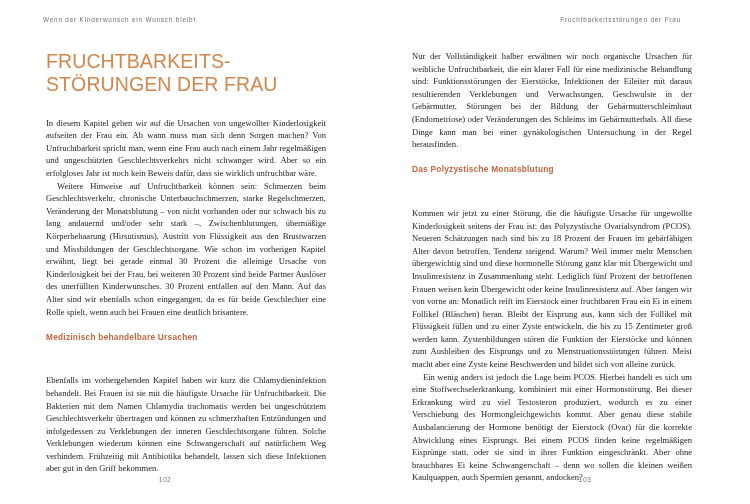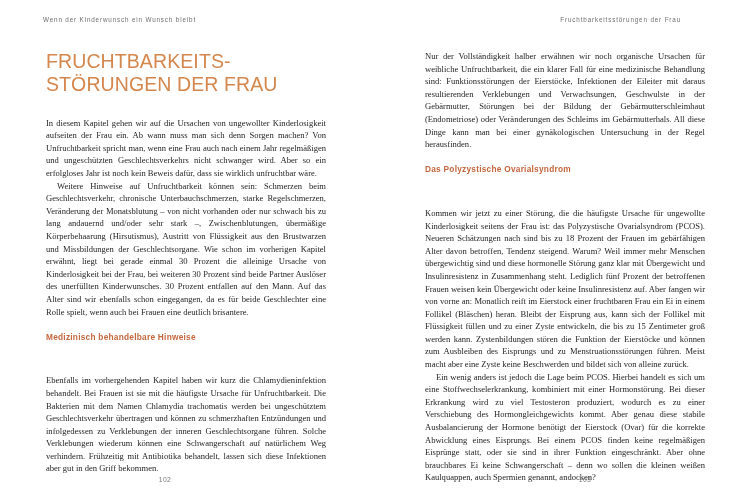--- a/index.html
+++ b/index.html
@@ -34,21 +34,21 @@
   .runhead-left  { left: 43px; }
   .runhead-right { right: 47px; text-align: right; }
 
   
   .col {
     position: absolute;
     top: 50px;
     width: 280px;
   }
   .col-left  { left: 46px; }
-  .col-right { left: 425px; }
+  .col-right { left: 412px; }
 
   .chapter-title {
     font-family: "Liberation Sans", sans-serif;
     font-size: 19.5px;
     line-height: 1.17;
     font-weight: 400;
     color: #d4864c;
     letter-spacing: 0.1px;
     margin: 0 0 21px 0;
     text-transform: uppercase;
@@ -100,30 +100,30 @@
   <div class="runhead runhead-right">Fruchtbarkeitsstörungen der Frau</div>
 
   <div class="col col-left">
 
     <h1 class="chapter-title">Fruchtbarkeits-<br>störungen der Frau</h1>
 
     <p class="body spacer-first">In diesem Kapitel gehen wir auf die Ursachen von ungewollter Kin­derlosigkeit aufseiten der Frau ein. Ab wann muss man sich denn Sor­gen machen? Von Unfruchtbarkeit spricht man, wenn eine Frau auch nach einem Jahr regelmäßigen und ungeschützten Geschlechtsver­kehrs nicht schwanger wird. Aber so ein erfolgloses Jahr ist noch kein Beweis dafür, dass sie wirklich unfruchtbar wäre.</p>
 
     <p class="body">Weitere Hinweise auf Unfruchtbarkeit können sein: Schmerzen beim Geschlechtsverkehr, chronische Unterbauchschmerzen, starke Regelschmerzen, Veränderung der Monatsblutung – von nicht vorhan­den oder nur schwach bis zu lang andauernd und/oder sehr stark –, Zwischenblutungen, übermäßige Körperbehaarung (Hirsutismus), Austritt von Flüssigkeit aus den Brustwarzen und Missbildungen der Geschlechtsorgane. Wie schon im vorherigen Kapitel erwähnt, liegt bei gerade einmal 30 Prozent die alleinige Ursache von Kinderlosigkeit bei der Frau, bei weiteren 30 Prozent sind beide Partner Auslöser des un­erfüllten Kinderwunsches. 30 Prozent entfallen auf den Mann. Auf das Alter sind wir ebenfalls schon eingegangen, da es für beide Geschlech­ter eine Rolle spielt, wenn auch bei Frauen eine deutlich brisantere.</p>
 
-    <h3 class="sub">Medizinisch behandelbare Hinweise</h3>
+    <h3 class="sub">Medizinisch behandelbare Ursachen</h3>
 
     <p class="body">Ebenfalls im vorhergehenden Kapitel haben wir kurz die Chlamydien­infektion behandelt. Bei Frauen ist sie mit die häufigste Ursache für Unfruchtbarkeit. Die Bakterien mit dem Namen Chlamydia tracho­matis werden bei ungeschütztem Geschlechtsverkehr übertragen und können zu schmerzhaften Entzündungen und infolgedessen zu Ver­klebungen der inneren Geschlechtsorgane führen. Solche Verklebun­gen wiederum können eine Schwangerschaft auf natürlichem Weg verhindern. Frühzeitig mit Antibiotika behandelt, lassen sich diese In­fektionen aber gut in den Griff bekommen.</p>
   </div>
 
   <div class="col col-right">
 
     <p class="body spacer-first">Nur der Vollständigkeit halber erwähnen wir noch organische Ur­sachen für weibliche Unfruchtbarkeit, die ein klarer Fall für eine me­dizinische Behandlung sind: Funktionsstörungen der Eierstöcke, In­fektionen der Eileiter mit daraus resultierenden Verklebungen und Verwachsungen, Geschwulste in der Gebärmutter, Störungen bei der Bildung der Gebärmutterschleimhaut (Endometriose) oder Verände­rungen des Schleims im Gebärmutterhals. All diese Dinge kann man bei einer gynäkologischen Untersuchung in der Regel herausfinden.</p>
 
-    <h3 class="sub">Das Polyzystische Ovarialsyndrom</h3>
+    <h3 class="sub">Das Polyzystische Monatsblutung</h3>
 
     <p class="body">Kommen wir jetzt zu einer Störung, die die häufigste Ursache für un­gewollte Kinderlosigkeit seitens der Frau ist: das Polyzystische Ovari­alsyndrom (PCOS). Neueren Schätzungen nach sind bis zu 18 Prozent der Frauen im gebärfähigen Alter davon betroffen, Tendenz steigend. Warum? Weil immer mehr Menschen übergewichtig sind und diese hormonelle Störung ganz klar mit Übergewicht und Insulinresistenz in Zusammenhang steht. Lediglich fünf Prozent der betroffenen Frau­en weisen kein Übergewicht oder keine Insulinresistenz auf. Aber fan­gen wir von vorne an: Monatlich reift im Eierstock einer fruchtbaren Frau ein Ei in einem Follikel (Bläschen) heran. Bleibt der Eisprung aus, kann sich der Follikel mit Flüssigkeit füllen und zu einer Zyste entwickeln, die bis zu 15 Zentimeter groß werden kann. Zystenbildun­gen stören die Funktion der Eierstöcke und können zum Ausbleiben des Eisprungs und zu Menstruationsstörungen führen. Meist macht aber eine Zyste keine Beschwerden und bildet sich von alleine zurück.</p>
 
     <p class="body">Ein wenig anders ist jedoch die Lage beim PCOS. Hierbei handelt es sich um eine Stoffwechselerkrankung, kombiniert mit einer Hor­monstörung. Bei dieser Erkrankung wird zu viel Testosteron produ­ziert, wodurch es zu einer Verschiebung des Hormongleichgewichts kommt. Aber genau diese stabile Ausbalancierung der Hormone be­nötigt der Eierstock (Ovar) für die korrekte Abwicklung eines Ei­sprungs. Bei einem PCOS finden keine regelmäßigen Eisprünge statt, oder sie sind in ihrer Funktion eingeschränkt. Aber ohne brauchbares Ei keine Schwangerschaft – denn wo sollen die kleinen weißen Kaul­quappen, auch Spermien genannt, andocken?</p>
   </div>
 
   <div class="folio folio-left">102</div>
 
   <div class="folio folio-right">103</div>
 

